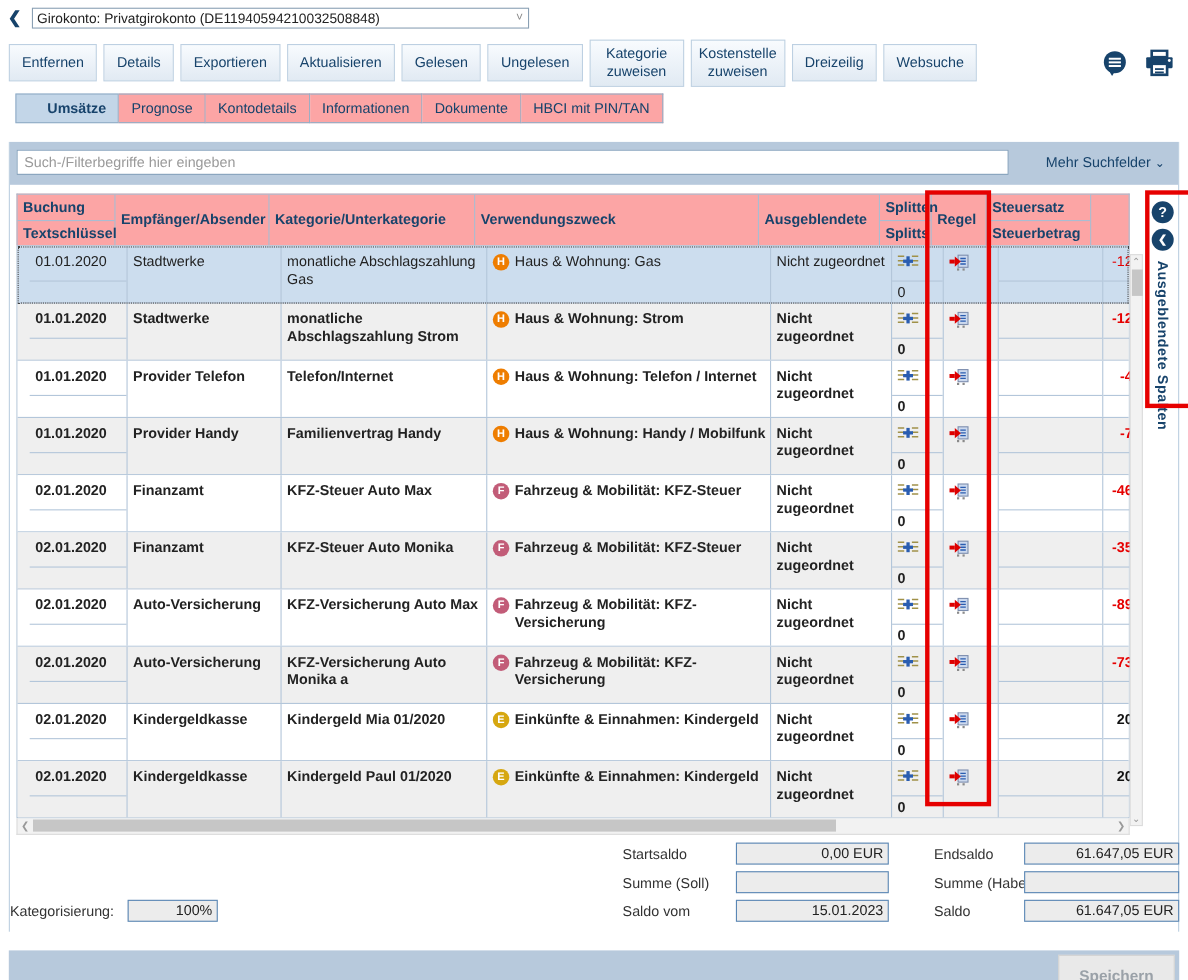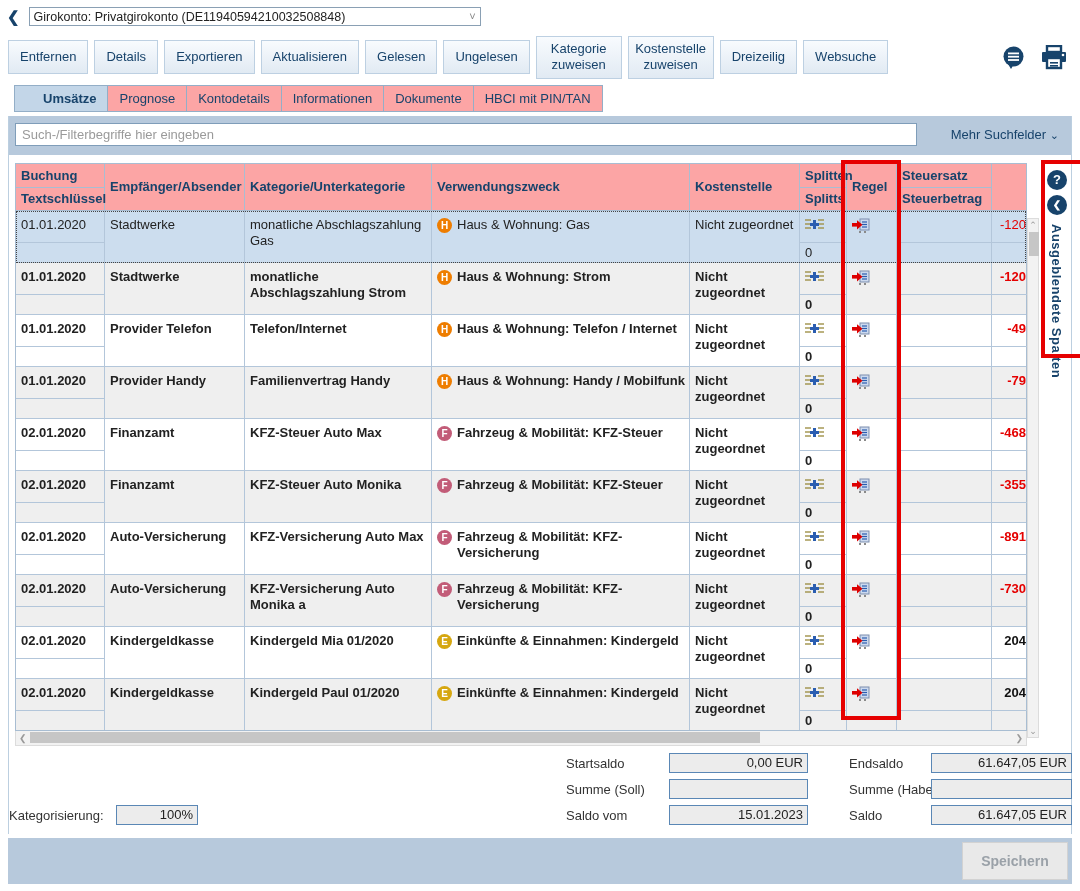--- a/index.html
+++ b/index.html
@@ -21,42 +21,42 @@
   .toolbar-icons { margin-left:auto; display:flex; align-items:center; gap:15px; padding-right:2px; }
   .toolbar-icons svg { display:block; cursor:pointer; }
 
   
   .tabs { display:flex; margin-left:14px; }
   .tab { border:1px solid #93aec7; border-left-width:0; background:#fca5a5; color:#17436b; font-size:13px; padding:5px 11px; cursor:pointer; }
   .tab:first-child { border-left-width:1px;padding-left:28px; }
   .tab.active { background:#c3d6e8; font-weight:bold; }
 
   
-  .content-frame { margin:4px 8px; border-left:1px solid #bccfe0; border-right:1px solid #bccfe0; background:#fff; }
+  .content-frame { margin:17px 8px; border-left:1px solid #bccfe0; border-right:1px solid #bccfe0; background:#fff; }
 
   .search-row { background:#b7c9dc; display:flex; align-items:center; padding:7px 6px 9px 6px; }
   .search-input { flex:1; height:23px; border:1px solid #7f9db9; font-family:inherit; font-size:13px; padding:0 6px; color:#222; }
   .search-input::placeholder { color:#9a9a9a; }
   .more-fields { width:148px; text-align:right; color:#17436b; font-size:13px; cursor:pointer; white-space:nowrap; padding-right:6px; }
   .more-fields .chev { font-size:11px; }
 
   
   .table-zone { position:relative; display:flex; padding:8px 0 0 6px; }
   .tbl-col { width:1012px; }
   .grid-row { display:grid; grid-template-columns:89px 140px 187px 258px 110px 47px 50px 95px 36px; }
 
   .grid-header { border:1px solid #a8bdd2; border-bottom:0; background:#fca5a5; color:#17436b; font-weight:bold; font-size:13px; }
   .hcell { border-right:1px solid #a8bdd2; min-height:46px; display:flex; flex-direction:column; justify-content:center; padding-left:5px; }
   .hcell:last-child { border-right:0; }
   .hcell.split { padding-left:0; }
   .hcell.split .hsub { height:23px; display:flex; align-items:center; padding-left:5px; }
   .hcell.split .hsub.b-top { border-top:1px solid #a8bdd2; }
 
   .rows { border:1px solid #a8bdd2; border-top:1px solid #a8bdd2; }
-  .t-row { background:#fff; border-bottom:1px solid #b3c6da; font-size:13px; }
+  .t-row { background:#fff; border-bottom:1px solid #b3c6da; font-size:13px;padding-left:11px; }
   .t-row:last-child { border-bottom:0; }
   .t-row.alt { background:#efefef; }
   .t-row.selected { background:#ccddee; outline:1px dotted #444; outline-offset:-1px; }
   .t-row.unread { font-weight:bold; }
   .cell { border-right:1px solid #b3c6da; min-height:51px; padding:6px 4px 0 5px; line-height:1.3; }
   .cell:last-child { border-right:0; }
   .cell.split { padding:0; display:flex; flex-direction:column; }
   .cell.split .sub.main { height:31px; padding:6px 4px 0 5px; }
   .cell.split .sub.sec { height:20px; border-top:1px solid #b3c6da; padding:2px 4px 0 5px; }
   .c-category { display:flex; align-items:flex-start; gap:5px; }
@@ -161,21 +161,21 @@
     <div class="table-zone">
       <div class="tbl-col">
         <div class="grid-header grid-row">
           <div class="hcell split">
             <div class="hsub">Buchung</div>
             <div class="hsub b-top">Textschlüssel</div>
           </div>
           <div class="hcell">Empfänger/Absender</div>
           <div class="hcell">Kategorie/Unterkategorie</div>
           <div class="hcell">Verwendungszweck</div>
-          <div class="hcell">Kostenstelle</div>
+          <div class="hcell">Ausgeblendete</div>
           <div class="hcell split">
             <div class="hsub">Splitten</div>
             <div class="hsub b-top">Splitts</div>
           </div>
           <div class="hcell">Regel</div>
           <div class="hcell split">
             <div class="hsub">Steuersatz</div>
             <div class="hsub b-top">Steuerbetrag</div>
           </div>
           <div class="hcell"></div>

